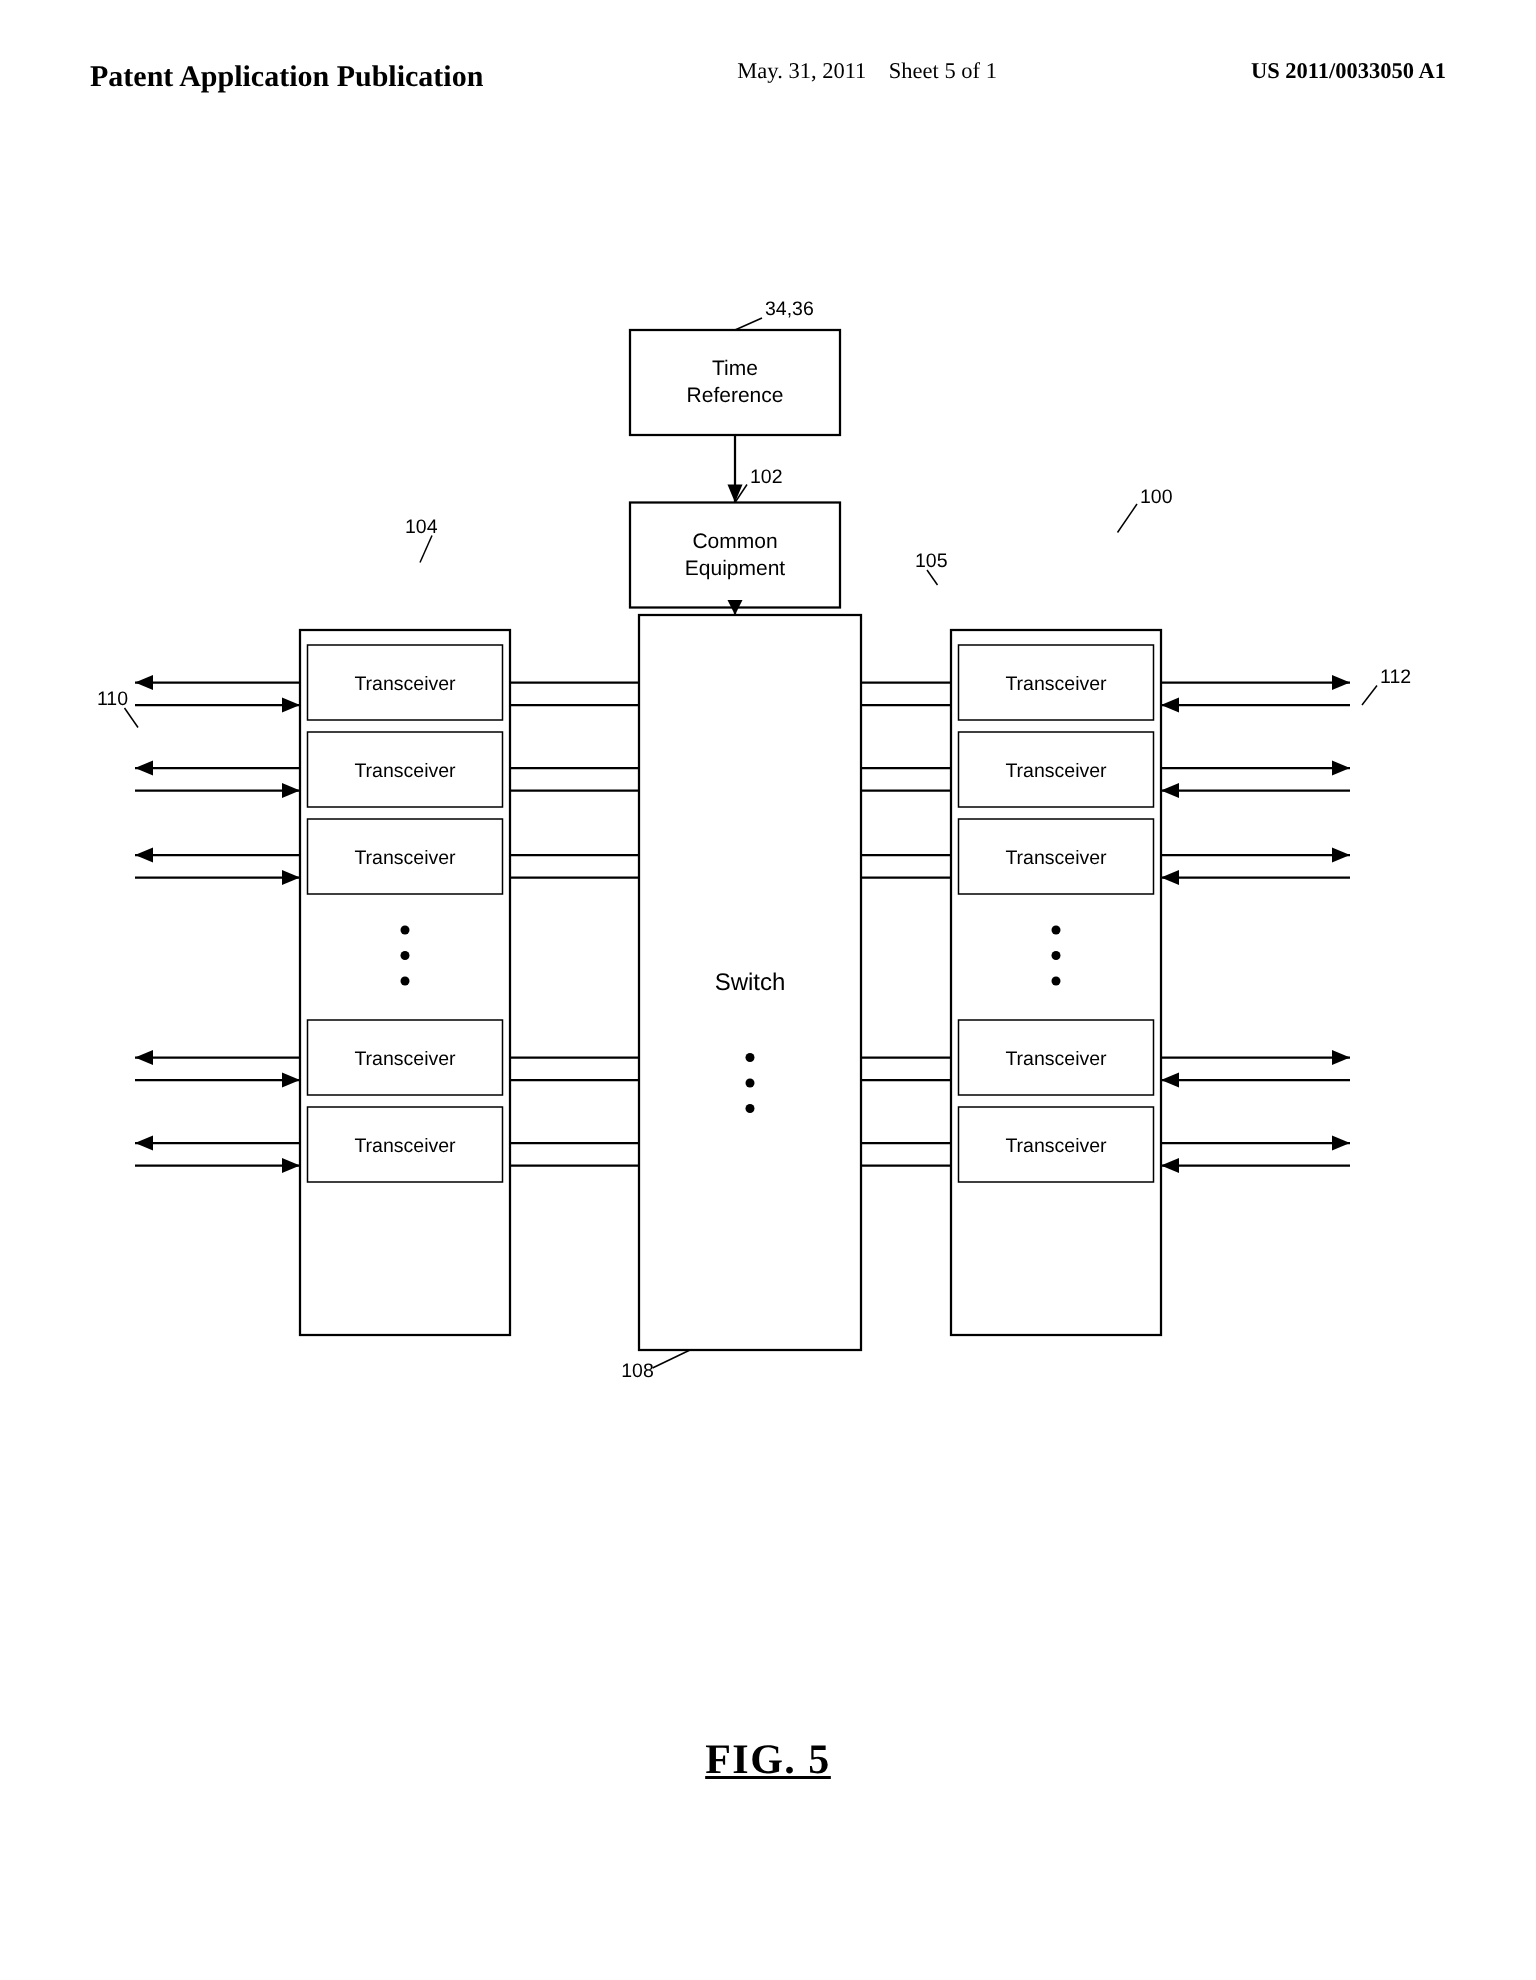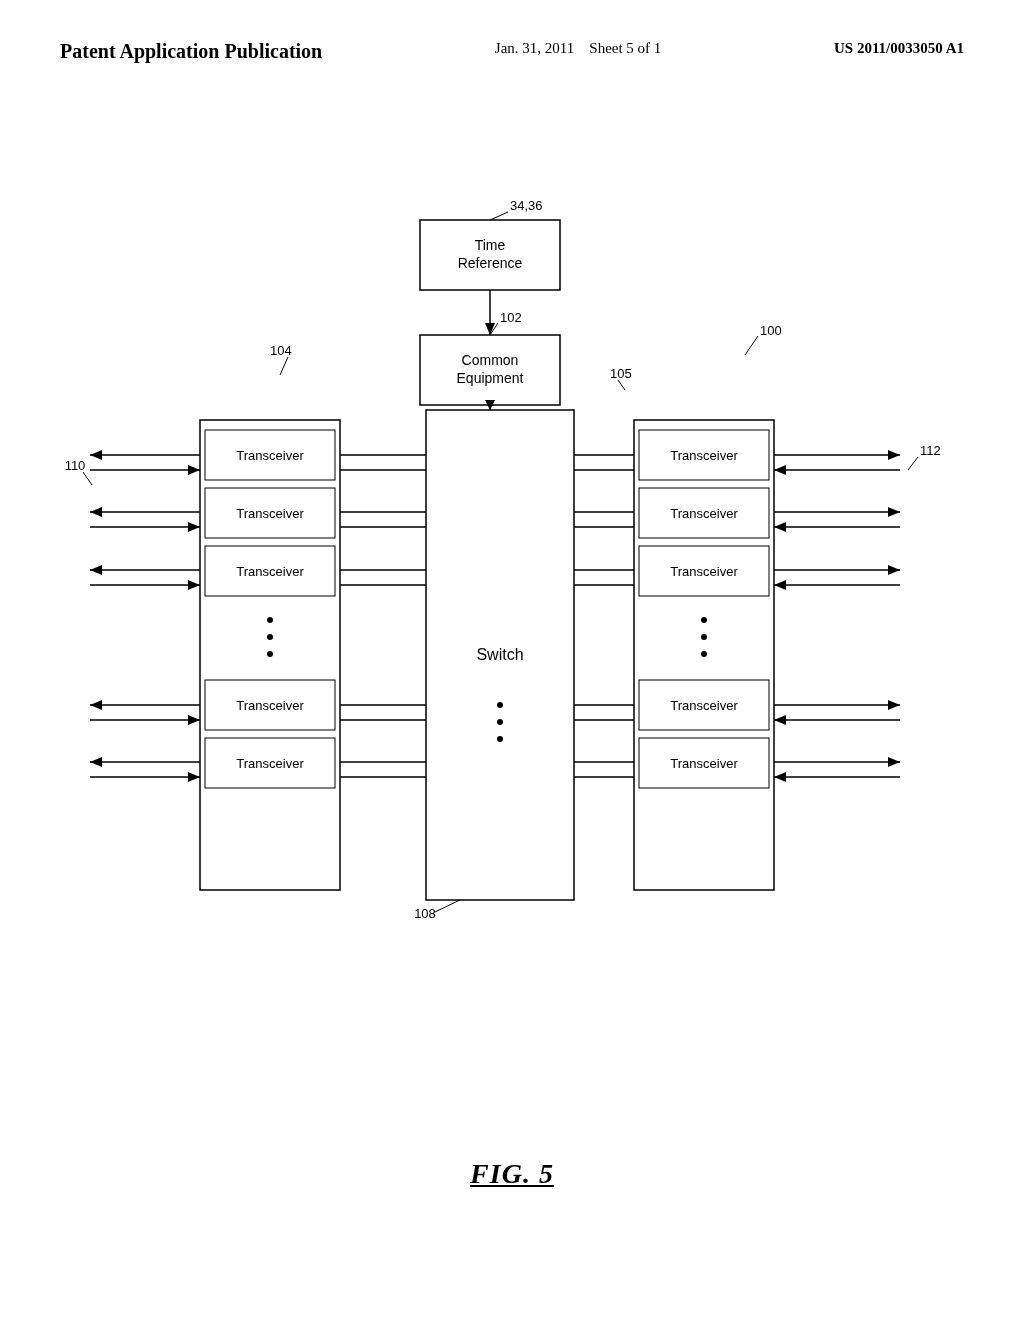--- a/index.html
+++ b/index.html
@@ -50,32 +50,31 @@
 
     
     .fig-caption {
       position: absolute;
       bottom: 130px;
       left: 0;
       width: 100%;
       text-align: center;
       font-size: 28px;
       font-weight: bold;
-      font-style: italic;
       text-decoration: underline;
       letter-spacing: 1px;
     }
   </style>
 </head>
 <body>
 
 <div class="header">
   <div class="header-left">Patent Application Publication</div>
   <div class="header-center">
-    <span>Jan. 31, 2011</span>&nbsp;&nbsp;&nbsp;
+    <span>May. 31, 2011</span>&nbsp;&nbsp;&nbsp;
     <span>Sheet 5 of 1</span>
   </div>
   <div class="header-right">US 2011/0033050 A1</div>
 </div>
 
 <div class="diagram">
   <svg viewBox="0 0 1024 900" xmlns="http://www.w3.org/2000/svg">
 
     <rect x="420" y="60" width="140" height="70" fill="white" stroke="black" stroke-width="1.5"></rect>
     <text x="490" y="90" text-anchor="middle" font-family="Arial, sans-serif" font-size="14">Time</text>

